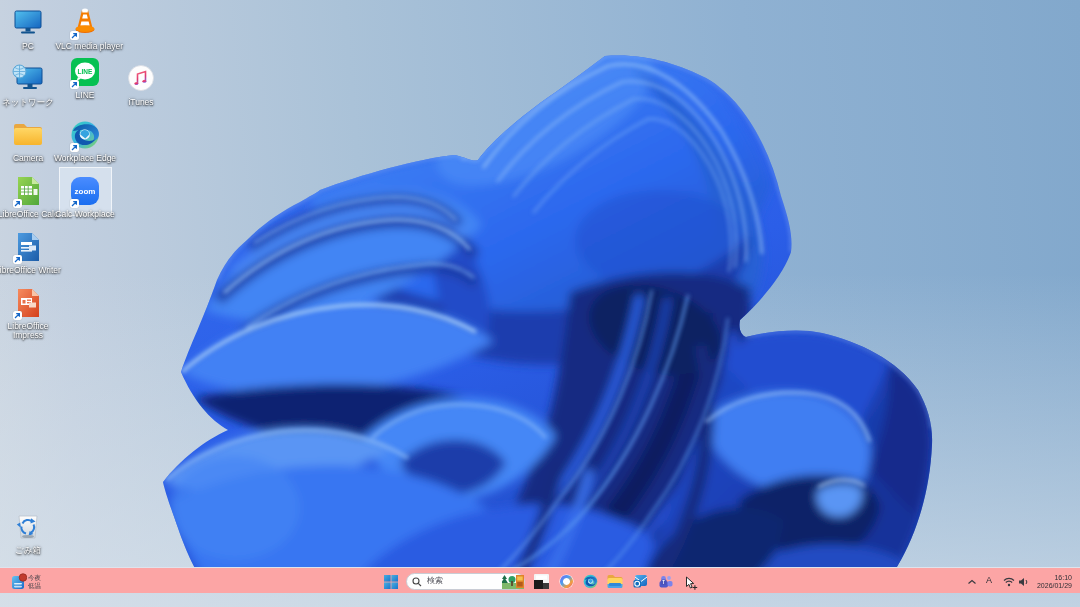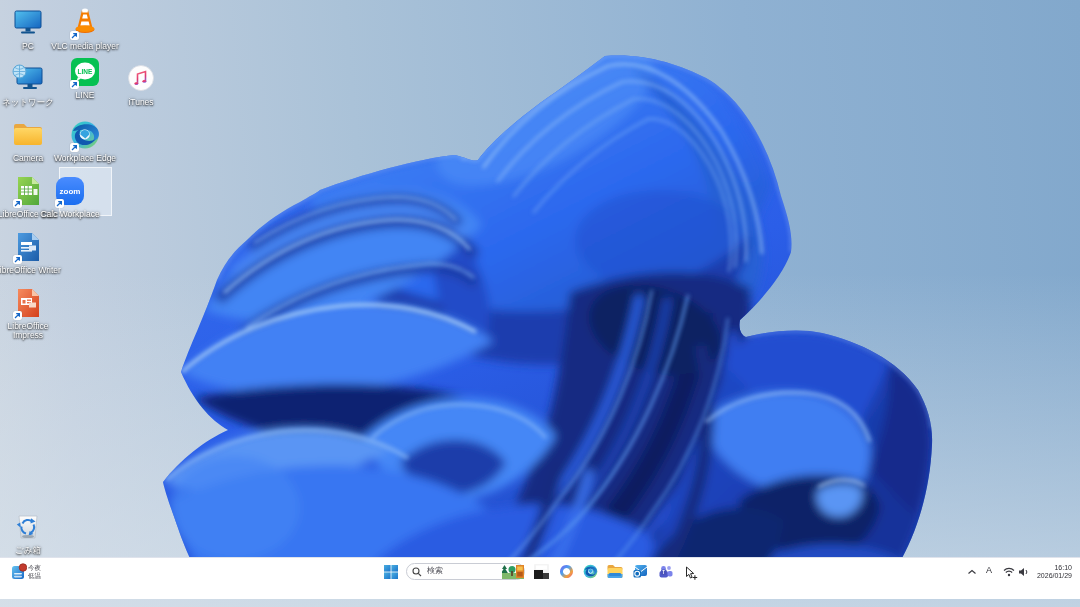--- a/index.html
+++ b/index.html
@@ -7,22 +7,22 @@
   #desk { position:absolute; inset:0; width:1080px; height:607px;
     background:linear-gradient(180deg, rgba(216,226,235,0) 45%, rgba(216,226,235,0.72) 100%), linear-gradient(265deg, #82a8cc 0%, #8fb1d2 30%, #aac2d8 65%, #c2cfdf 92%, #ccd6e1 100%); }
   #bloom { position:absolute; left:0; top:0; }
   .ic { position:absolute; width:76px; text-align:center; }
   .icn { position:relative; width:34px; height:34px; margin:0 auto; }
   .lbl { margin-top:2px; font-size:8.5px; line-height:9px; color:#fff;
     text-shadow:0 1px 2px rgba(0,0,0,.9), 0 0 3px rgba(0,0,0,.55); }
   .sc { position:absolute; left:2px; bottom:0px; width:9px; height:9px; background:#fff;
     border-radius:2px; box-shadow:0 0 1px rgba(0,0,0,.35); }
   .sc svg { position:absolute; left:1px; top:1px; }
-  #taskbar { position:absolute; left:0; bottom:8px; width:1080px; height:42px;
-    background:#ffffff; border-top:1px solid #dfe3ec; }
+  #taskbar { position:absolute; left:0; bottom:14px; width:1080px; height:26px;
+    background:#fca5a5; border-top:1px solid #dfe3ec; }
   .tbtxt { position:absolute; font-size:7px; line-height:8px; color:#2b2b33; }
 </style>
 </head>
 <body>
 <div id="desk"></div>
 <svg id="bloom" width="1080" height="607" viewBox="0 0 1080 607">
 <defs>
   <clipPath id="cut">
     <path d="M592,46 C596,48 600,52 605,56 C645,53 678,64 706,78 C745,100 770,150 781,196 C789,220 793,236 791,252 C783,275 762,300 740,320 C738,330 742,336 746,337 C768,331 800,328 822,333 C860,342 897,360 918,390 C928,408 933,425 932,445 C930,492 916,535 898,565 C893,574 888,580 884,583 L205,583 C197,575 186,552 178,528 C171,508 165,492 163,482 C180,460 205,440 228,430 C210,420 193,400 181,372 C190,345 203,320 217,280 C225,262 235,250 247,240 C262,225 280,212 300,202 C310,196 315,194 320,190 C360,175 420,158 455,155 C468,158 472,162 478,160 C492,141 515,122 540,103 C562,88 582,73 605,56 C600,52 596,48 592,46 Z"></path>
   </clipPath>
@@ -139,21 +139,21 @@
               <stop offset="1" stop-color="#1565c0"></stop>
             </linearGradient>
           </defs>
       <rect x="4" y="5" width="26" height="17" rx="1.5" fill="url(#pcscr)" stroke="#0e4e94" stroke-width="1"></rect>
       <rect x="14.5" y="22" width="5" height="3.5" fill="#11538e"></rect>
       <rect x="10" y="25.5" width="14" height="2" rx="1" fill="#11538e"></rect>
     </svg></div>
     <div class="lbl">PC</div>
   </div>
 
-  <div class="ic" style="left:47px;top:6px;">
+  <div class="ic" style="left:47px;top:6px;text-align:right;">
     <div class="icn"><svg width="34" height="34" viewBox="0 0 34 34">
       <path d="M14,4 h6 l4.5,18 h-15 Z" fill="#f57c00"></path>
       <path d="M15.2,8.5 l3.6,0 1,4 -5.6,0 Z" fill="#fff"></path>
       <path d="M13.4,15.5 l7.2,0 1,4 -9.2,0 Z" fill="#fff"></path>
       <ellipse cx="17" cy="23.5" rx="9.5" ry="3.5" fill="#ef6c00"></ellipse>
       <ellipse cx="17" cy="22.8" rx="9.5" ry="3.2" fill="#fb8c00"></ellipse>
       <path d="M14,4.6 a3,2.2 0 0 1 6,0 l-0.4,1.8 h-5.2 Z" fill="#fff"></path>
     </svg>
     <span class="sc">
           <svg width="7" height="7" viewBox="0 0 7 7">
@@ -262,21 +262,21 @@
       <rect x="22.5" y="15" width="4" height="6" fill="#fff" opacity="0.9"></rect>
     </svg>
     <span class="sc">
           <svg width="7" height="7" viewBox="0 0 7 7">
             <path d="M1,6 L5,2 M2.2,1.6 L5.4,1.6 L5.4,4.8" stroke="#1567c8" stroke-width="1.2" fill="none"></path>
           </svg>
         </span></div>
     <div class="lbl">LibreOffice Calc</div>
   </div>
 
-  <div class="ic" style="left:32px;top:174px;">
+  <div class="ic" style="left:47px;top:174px;">
     <div class="icn"><svg width="34" height="34" viewBox="0 0 34 34">
       <defs>
             <linearGradient id="zm" x1="0" y1="0" x2="0" y2="1">
               <stop offset="0" stop-color="#4a8cff"></stop>
               <stop offset="1" stop-color="#1a6ef0"></stop>
             </linearGradient>
           </defs>
       <rect x="3" y="3" width="28" height="28" rx="9" fill="url(#zm)"></rect>
       <text x="17" y="20" font-size="8" font-weight="bold" fill="#fff" text-anchor="middle" font-family="Liberation Sans">zoom</text>
     </svg>

